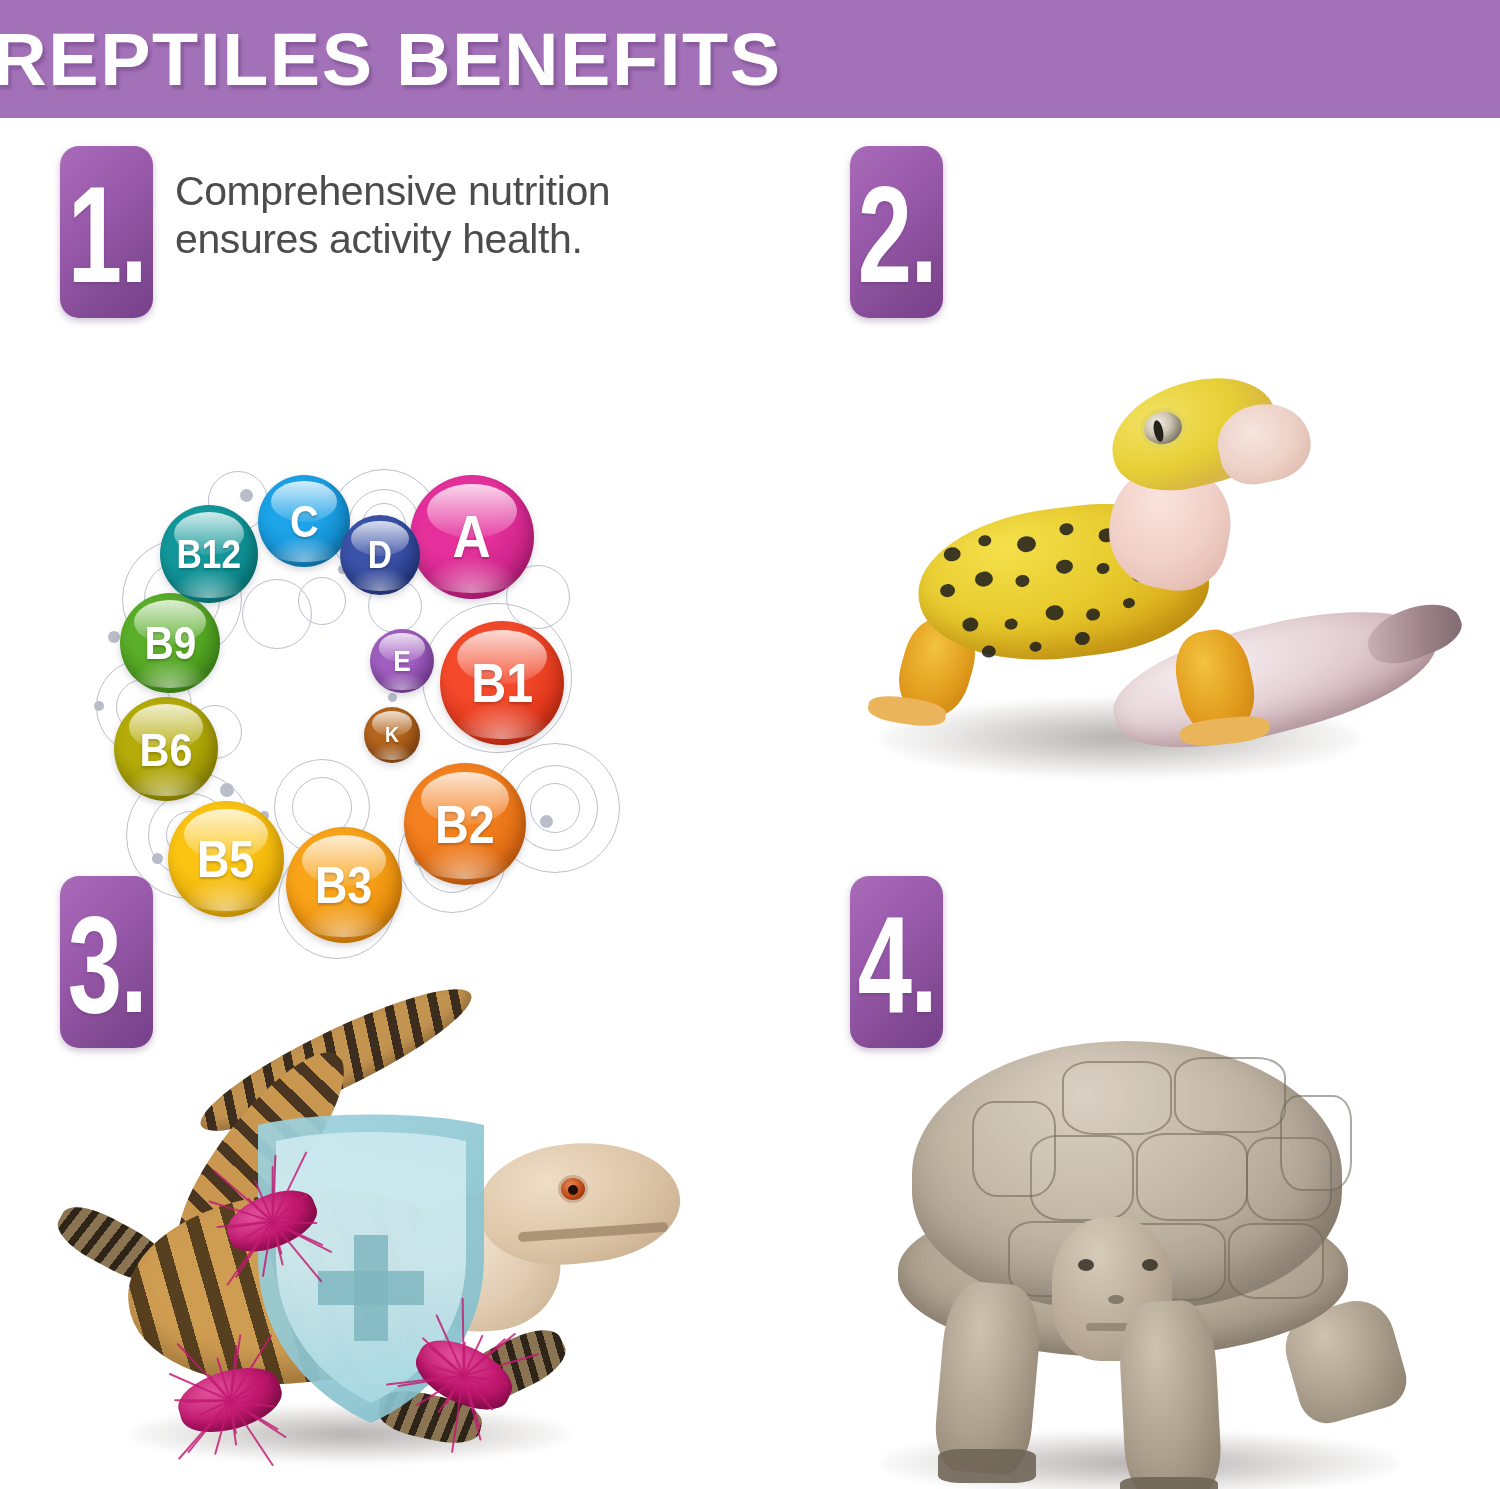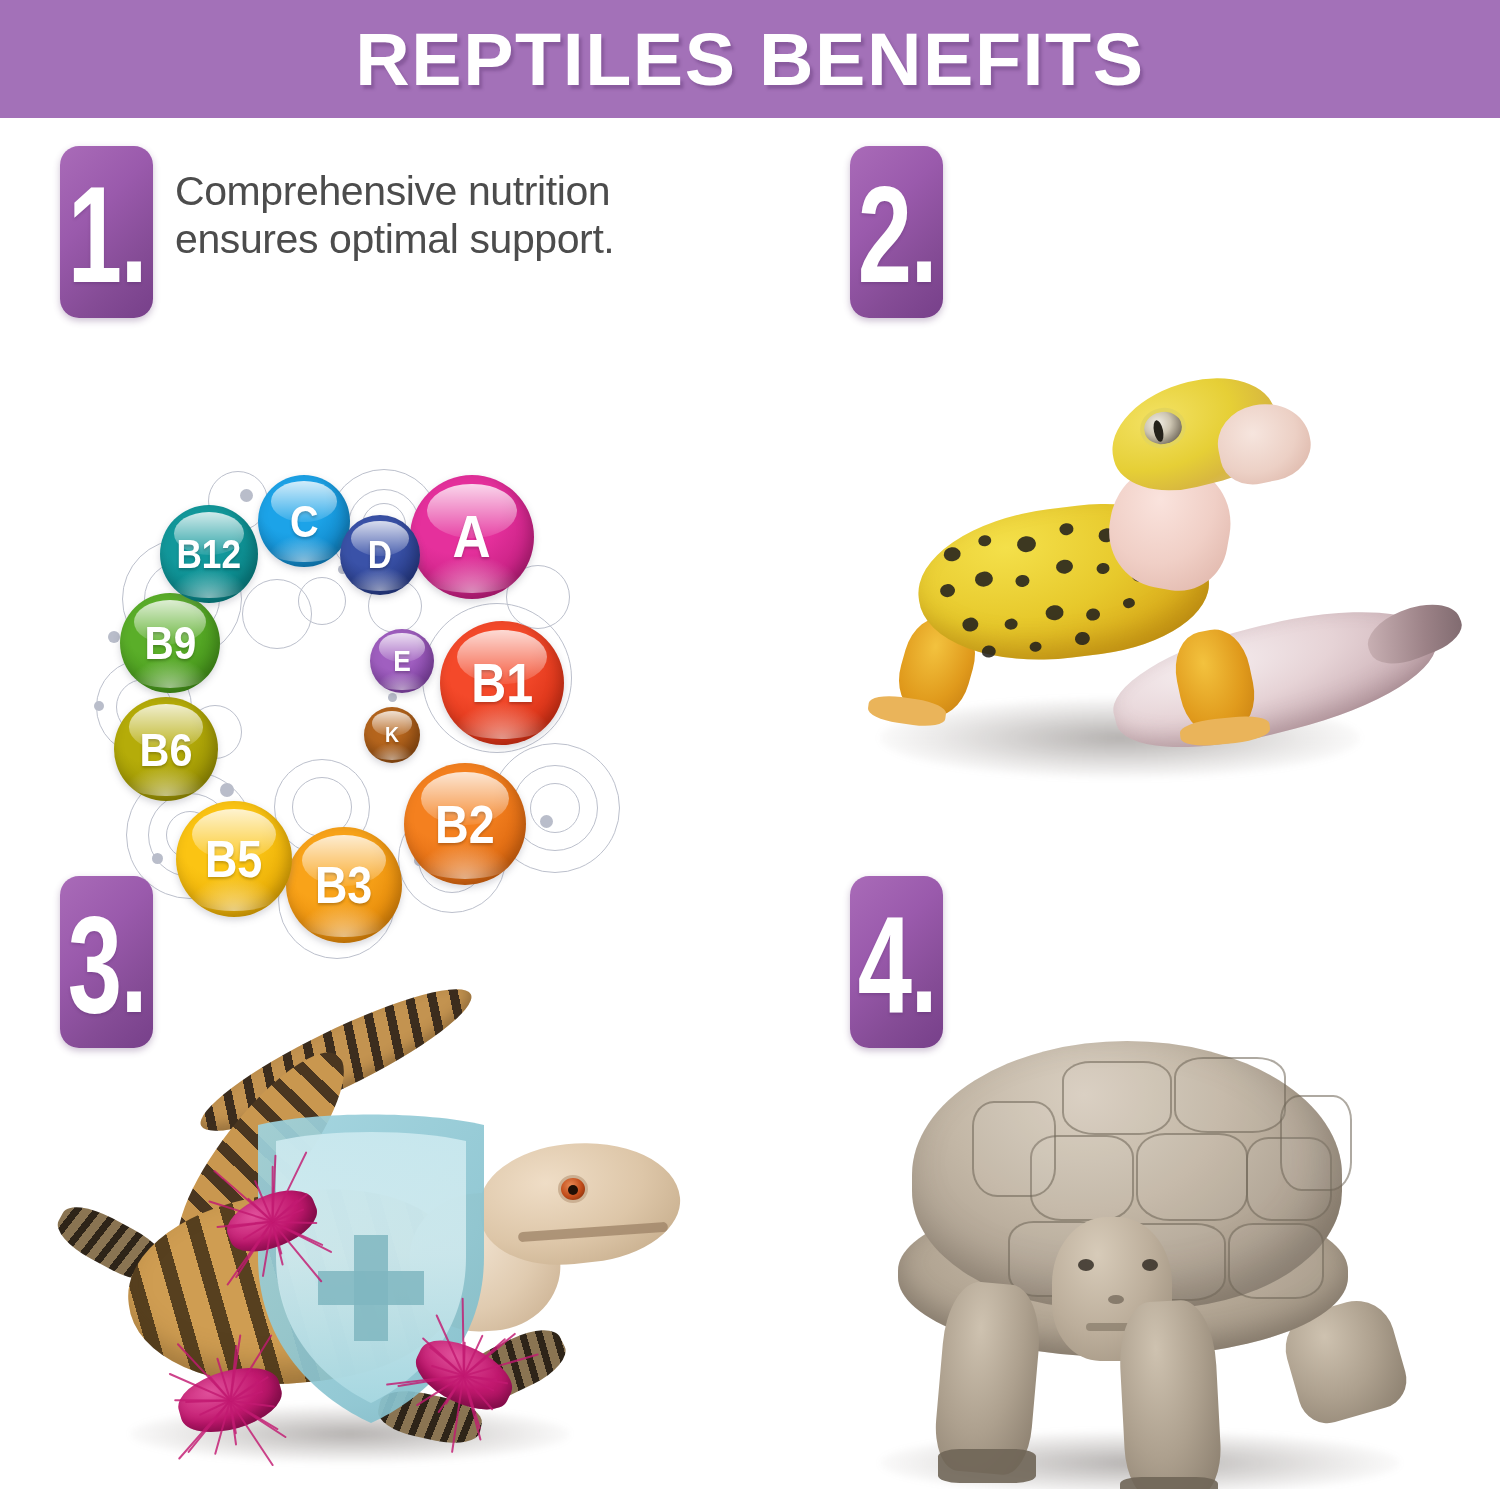--- a/index.html
+++ b/index.html
@@ -8,21 +8,21 @@
     background:#ffffff;
     font-family:"Liberation Sans", sans-serif;
     overflow:hidden;
   }
   #page { position:relative; width:1500px; height:1489px; background:#fff; }
 
   
   .banner {
     position:absolute; left:0; top:0; width:1500px; height:118px;
     background:#a371b8;
-    display:flex; align-items:center; justify-content:center;
+    display:flex; align-items:center; 
   }
   .banner-title {
     font-family:"Liberation Sans Narrow","Liberation Sans", sans-serif;
     font-weight:bold;
     font-size:74px;
     letter-spacing:1.5px;
     color:#ffffff;
     transform:scaleX(1.02);
     text-shadow:3px 4px 3px rgba(90,50,110,0.35);
     white-space:nowrap;
@@ -318,21 +318,21 @@
 
   <div class="banner">
     <div class="banner-title">REPTILES BENEFITS</div>
   </div>
 
   <div class="panel" id="panel-1">
     <div class="head-row">
       <div class="num-badge">
         <span class="glyph">1.</span>
       </div>
-      <div class="head-text">Comprehensive nutrition ensures optimal support.</div>
+      <div class="head-text">Comprehensive nutrition ensures activity health.</div>
     </div>
 
     <div class="wheel">
       <div class="wheel-deco" id="wheel-deco">
           <div class="ring" style="left: 236px; top: 16px; width: 112px; height: 112px; border-color: rgb(188, 192, 204);"></div>
           <div class="ring" style="left: 256px; top: 36px; width: 72px; height: 72px; border-color: rgb(188, 192, 204);"></div>
           <div class="ring" style="left: 270px; top: 50px; width: 44px; height: 44px; border-color: rgb(188, 192, 204);"></div>
           <div class="ring" style="left: 330px; top: 150px; width: 150px; height: 150px; border-color: rgb(188, 192, 204);"></div>
           <div class="ring" style="left: 352px; top: 172px; width: 106px; height: 106px; border-color: rgb(188, 192, 204);"></div>
           <div class="ring" style="left: 370px; top: 190px; width: 70px; height: 70px; border-color: rgb(188, 192, 204);"></div>
@@ -382,21 +382,21 @@
           </div>
           <div class="bub" style="left: 348px; top: 168px; width: 124px; height: 124px; background: radial-gradient(circle at 36% 26%, rgb(244, 73, 42) 0%, rgb(244, 73, 42) 38%, rgb(207, 42, 16) 88%, rgb(207, 42, 16) 100%); box-shadow: rgba(0, 0, 0, 0.22) -4px -6px 14px inset, rgba(90, 90, 110, 0.25) 0px 3px 7px;">
             <span class="lbl" style="font-size: 55px;">B1</span>
           </div>
           <div class="bub" style="left: 312px; top: 310px; width: 122px; height: 122px; background: radial-gradient(circle at 36% 26%, rgb(244, 128, 31) 0%, rgb(244, 128, 31) 38%, rgb(211, 95, 11) 88%, rgb(211, 95, 11) 100%); box-shadow: rgba(0, 0, 0, 0.22) -4px -6px 14px inset, rgba(90, 90, 110, 0.25) 0px 3px 7px;">
             <span class="lbl" style="font-size: 53px;">B2</span>
           </div>
           <div class="bub" style="left: 194px; top: 374px; width: 116px; height: 116px; background: radial-gradient(circle at 36% 26%, rgb(249, 163, 25) 0%, rgb(249, 163, 25) 38%, rgb(221, 129, 5) 88%, rgb(221, 129, 5) 100%); box-shadow: rgba(0, 0, 0, 0.22) -4px -6px 14px inset, rgba(90, 90, 110, 0.25) 0px 3px 7px;">
             <span class="lbl" style="font-size: 51px;">B3</span>
           </div>
-          <div class="bub" style="left: 84px; top: 348px; width: 116px; height: 116px; background: radial-gradient(circle at 36% 26%, rgb(251, 196, 19) 0%, rgb(251, 196, 19) 38%, rgb(224, 163, 2) 88%, rgb(224, 163, 2) 100%); box-shadow: rgba(0, 0, 0, 0.22) -4px -6px 14px inset, rgba(90, 90, 110, 0.25) 0px 3px 7px; text-align: center;">
+          <div class="bub" style="left: 76px; top: 348px; width: 116px; height: 116px; background: radial-gradient(circle at 36% 26%, rgb(251, 196, 19) 0%, rgb(251, 196, 19) 38%, rgb(224, 163, 2) 88%, rgb(224, 163, 2) 100%); box-shadow: rgba(0, 0, 0, 0.22) -4px -6px 14px inset, rgba(90, 90, 110, 0.25) 0px 3px 7px; text-align: center;">
             <span class="lbl" style="font-size: 51px;">B5</span>
           </div>
           <div class="bub" style="left: 22px; top: 244px; width: 104px; height: 104px; background: radial-gradient(circle at 36% 26%, rgb(181, 172, 9) 0%, rgb(181, 172, 9) 38%, rgb(146, 138, 2) 88%, rgb(146, 138, 2) 100%); box-shadow: rgba(0, 0, 0, 0.22) -4px -6px 14px inset, rgba(90, 90, 110, 0.25) 0px 3px 7px;">
             <span class="lbl" style="font-size: 47px;">B6</span>
           </div>
           <div class="bub" style="left: 28px; top: 140px; width: 100px; height: 100px; background: radial-gradient(circle at 36% 26%, rgb(90, 174, 41) 0%, rgb(90, 174, 41) 38%, rgb(63, 140, 22) 88%, rgb(63, 140, 22) 100%); box-shadow: rgba(0, 0, 0, 0.22) -4px -6px 14px inset, rgba(90, 90, 110, 0.25) 0px 3px 7px;">
             <span class="lbl" style="font-size: 46px;">B9</span>
           </div>
           <div class="bub" style="left: 68px; top: 52px; width: 98px; height: 98px; background: radial-gradient(circle at 36% 26%, rgb(18, 152, 155) 0%, rgb(18, 152, 155) 38%, rgb(6, 123, 126) 88%, rgb(6, 123, 126) 100%); box-shadow: rgba(0, 0, 0, 0.22) -4px -6px 14px inset, rgba(90, 90, 110, 0.25) 0px 3px 7px;">
             <span class="lbl" style="font-size: 40px;">B12</span>

